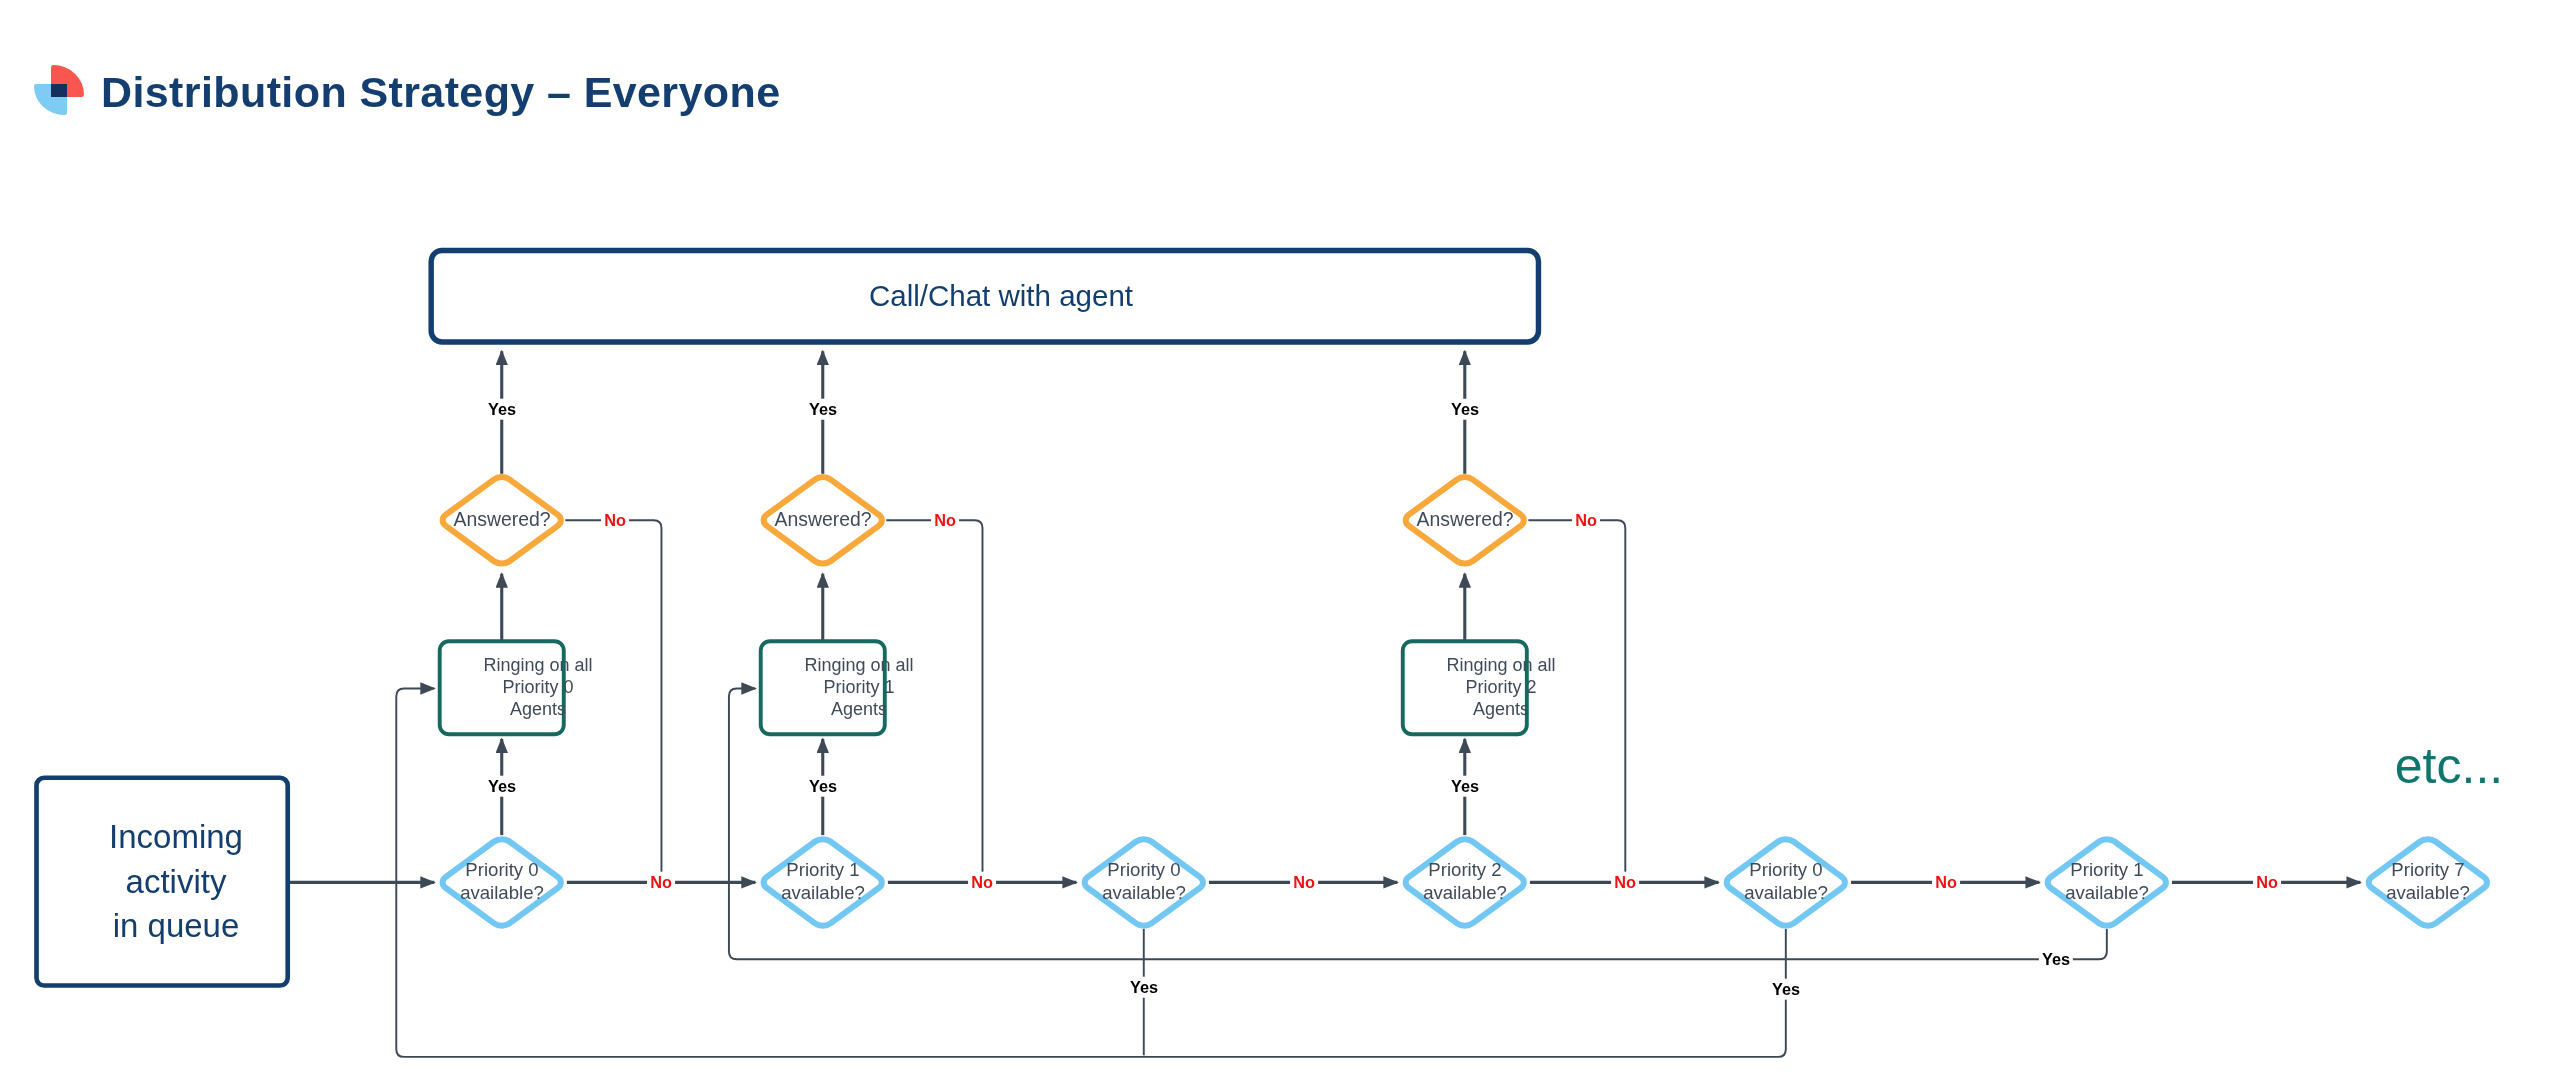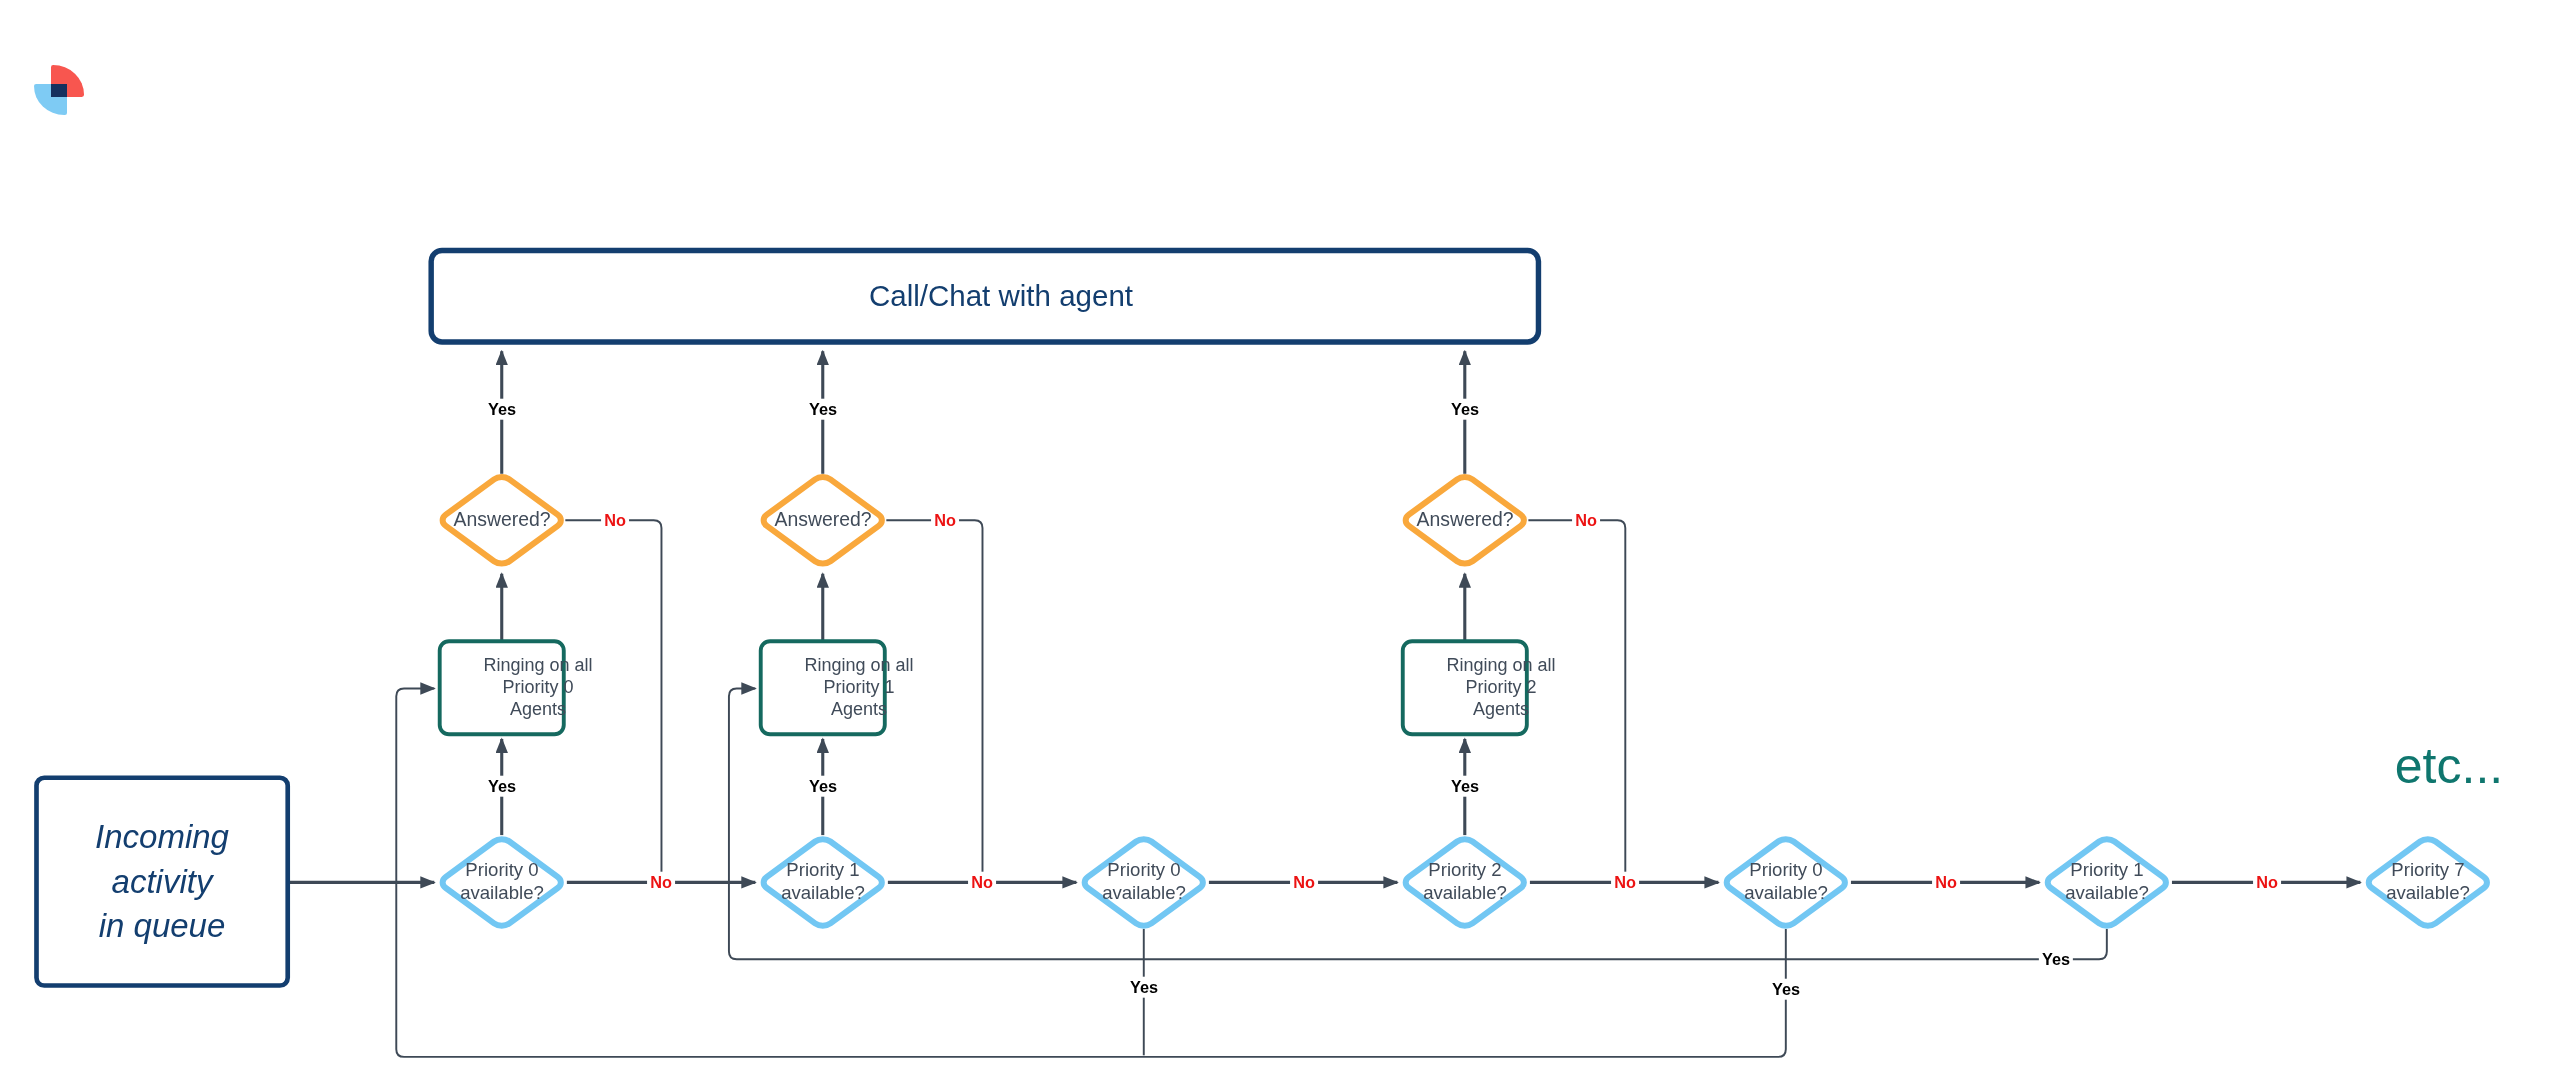--- a/index.html
+++ b/index.html
@@ -34,20 +34,21 @@
 </head>
 <body>
 
 <div id="stage">
 
   <div class="logo">
     <div class="blue"></div>
     <div class="red"></div>
     <div class="navy"></div>
   </div>
+  <div class="title">Distribution Strategy – Everyone</div>
 
   <svg width="2576" height="1091" viewBox="0 0 3322 1407">
     <defs>
       <marker id="arrow" markerUnits="userSpaceOnUse" markerWidth="20" markerHeight="16" refX="18" refY="8" orient="auto">
         <path d="M0,0 L20,8 L0,16 Z" fill="#3E4956"></path>
       </marker>
     </defs>
 
     <path class="conn" stroke-width="2.5" marker-end="url(#arrow)" d="M2303 1198 V1353 Q2303 1363 2293 1363 H521 Q511 1363 511 1353 V898 Q511 888 521 888 H560"></path>
     <path class="conn" stroke-width="2.5" d="M1475 1198 V1361"></path>
@@ -92,21 +93,21 @@
     <rect class="shape" x="-58" y="-58" width="116" height="116" rx="14" stroke="#72C7F3" stroke-width="6" vector-effect="non-scaling-stroke" transform="translate(647 1138) scale(1 0.7317) rotate(45)"></rect>
     <rect class="shape" x="-58" y="-58" width="116" height="116" rx="14" stroke="#72C7F3" stroke-width="6" vector-effect="non-scaling-stroke" transform="translate(1061 1138) scale(1 0.7317) rotate(45)"></rect>
     <rect class="shape" x="-58" y="-58" width="116" height="116" rx="14" stroke="#72C7F3" stroke-width="6" vector-effect="non-scaling-stroke" transform="translate(1475 1138) scale(1 0.7317) rotate(45)"></rect>
     <rect class="shape" x="-58" y="-58" width="116" height="116" rx="14" stroke="#72C7F3" stroke-width="6" vector-effect="non-scaling-stroke" transform="translate(1889 1138) scale(1 0.7317) rotate(45)"></rect>
     <rect class="shape" x="-58" y="-58" width="116" height="116" rx="14" stroke="#72C7F3" stroke-width="6" vector-effect="non-scaling-stroke" transform="translate(2303 1138) scale(1 0.7317) rotate(45)"></rect>
     <rect class="shape" x="-58" y="-58" width="116" height="116" rx="14" stroke="#72C7F3" stroke-width="6" vector-effect="non-scaling-stroke" transform="translate(2717 1138) scale(1 0.7317) rotate(45)"></rect>
     <rect class="shape" x="-58" y="-58" width="116" height="116" rx="14" stroke="#72C7F3" stroke-width="6" vector-effect="non-scaling-stroke" transform="translate(3131 1138) scale(1 0.7317) rotate(45)"></rect>
   </svg>
 
   <div class="lbl terminal-lbl" style="left:985px;top:296px;">Call/Chat with agent</div>
-  <div class="lbl start-lbl" style="left:162px;top:882px;font-style:italic;">Incoming
+  <div class="lbl start-lbl" style="left:176px;top:882px;">Incoming
 activity
 in queue</div>
 
   <div class="lbl answered-lbl" style="left:502px;top:520px;">Answered?</div>
   <div class="lbl answered-lbl" style="left:823px;top:520px;">Answered?</div>
   <div class="lbl answered-lbl" style="left:1465px;top:520px;">Answered?</div>
 
   <div class="lbl ring-lbl" style="left:502px;top:688px;">Ringing on all
 Priority 0
 Agents</div>

